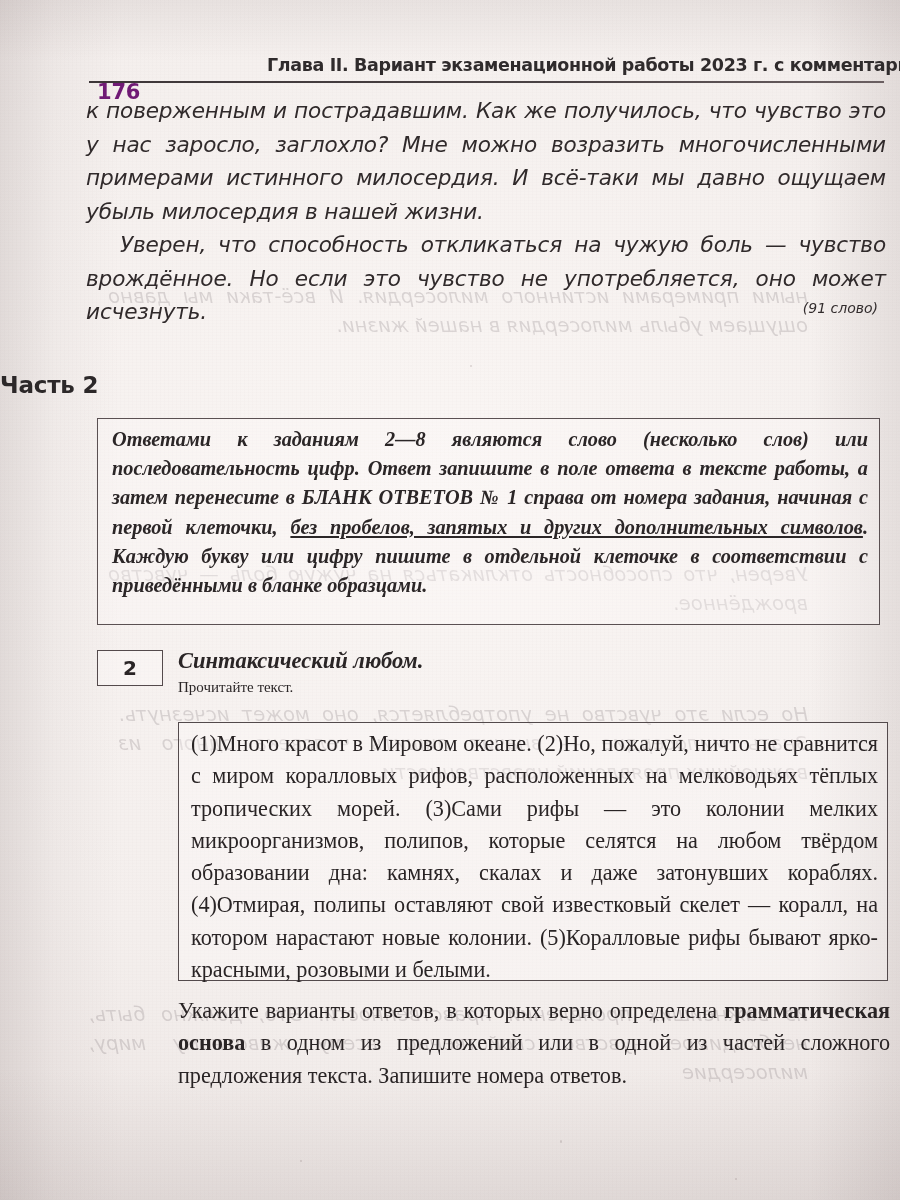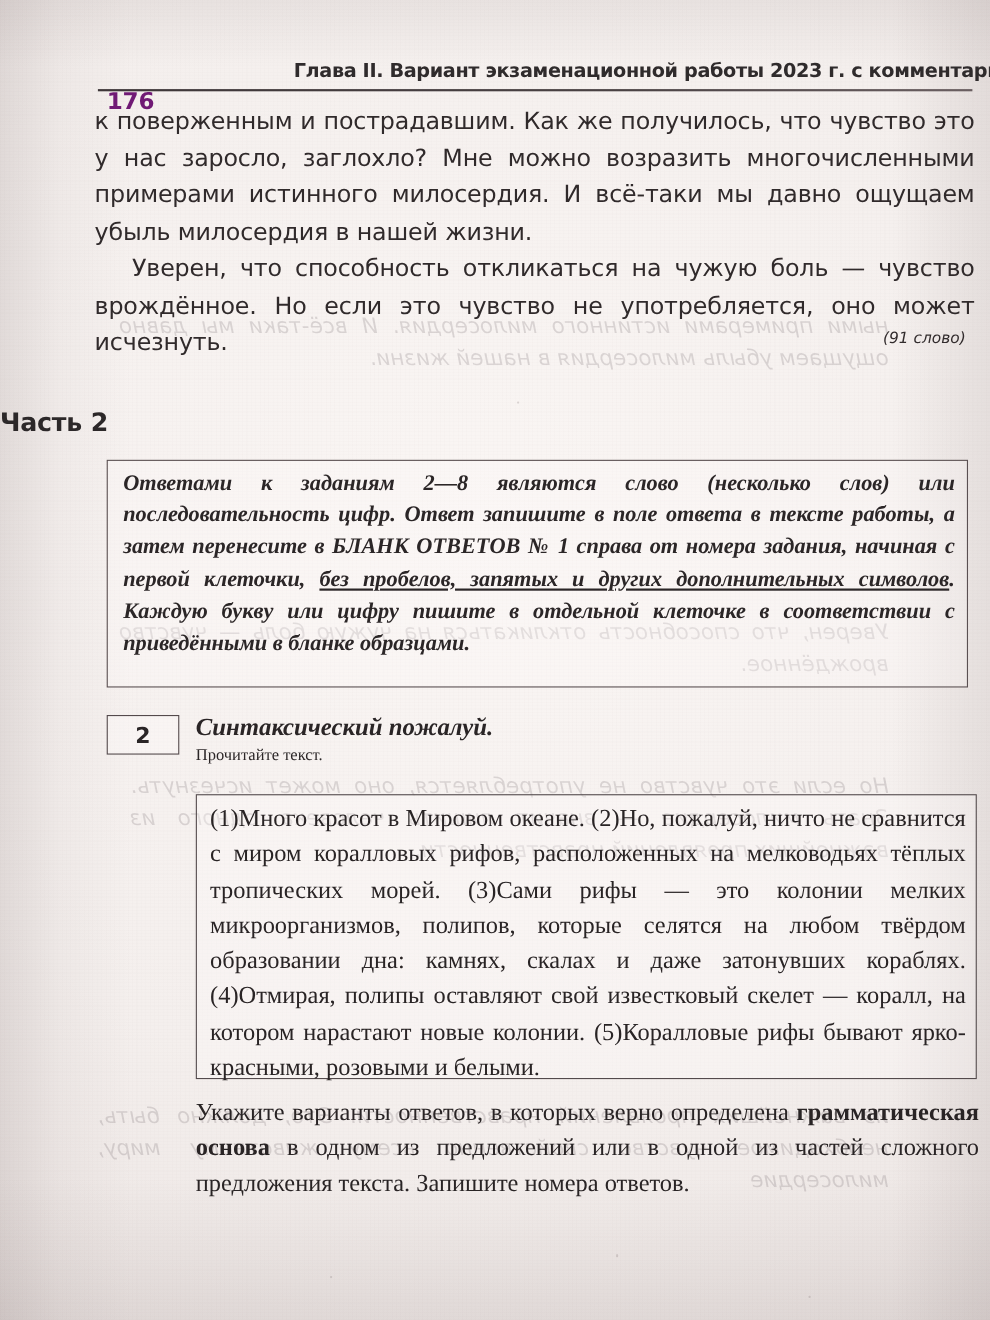--- a/index.html
+++ b/index.html
@@ -119,20 +119,21 @@
     background: linear-gradient(90deg, #3d3638 0%, #4a4244 60%, #6a5f61 100%);
   }
 
   
   .source-text {
     position: absolute;
     left: 86px;
     top: 94px;
     width: 800px;
     font-family: "DejaVu Sans", sans-serif;
+    font-style: italic;
     font-size: 21.6px;
     line-height: 33.5px;
     color: #302a2b;
     text-align: justify;
     letter-spacing: -.15px;
   }
   .source-text p { margin: 0; }
   .source-text p.indent { text-indent: 34px; }
   .wordcount {
     position: absolute;
@@ -301,21 +302,21 @@
 
   <div class="part-heading">Часть 2</div>
 
   <div class="instruction-box">
     <div class="instruction-text">
       <span>Ответами к заданиям 2—8 являются слово (несколько слов) или последовательность цифр. Ответ запишите в поле ответа в тексте работы, а затем перенесите в БЛАНК ОТВЕТОВ № 1 справа от номера задания, начиная с первой клеточки, </span><span class="u">без пробелов, запятых и других дополнительных символов</span><span>. Каждую букву или цифру пишите в отдельной клеточке в соответствии с приведёнными в бланке образцами.</span>
     </div>
   </div>
 
   <div class="task-number-box">2</div>
-  <div class="task-title">Синтаксический пожалуй.</div>
+  <div class="task-title">Синтаксический любом.</div>
   <div class="task-subtitle">Прочитайте текст.</div>
 
   <div class="excerpt-box">
     <div class="excerpt-text">(1)Много красот в Мировом океане. (2)Но, пожалуй, ничто не сравнится с миром коралловых рифов, расположенных на мелководьях тёплых тропических морей. (3)Сами рифы — это колонии мелких микроорганизмов, полипов, которые селятся на любом твёрдом образовании дна: камнях, скалах и даже затонувших кораблях. (4)Отмирая, полипы оставляют свой известковый скелет — коралл, на котором нарастают новые колонии. (5)Коралловые рифы бывают ярко-красными, розовыми и белыми.</div>
   </div>
 
   <div class="question-text">
     <span>Укажите варианты ответов, в которых верно определена </span><b>грамматическая основа</b><span> в одном из предложений или в одной из частей сложного предложения текста. Запишите номера ответов.</span>
   </div>
 

